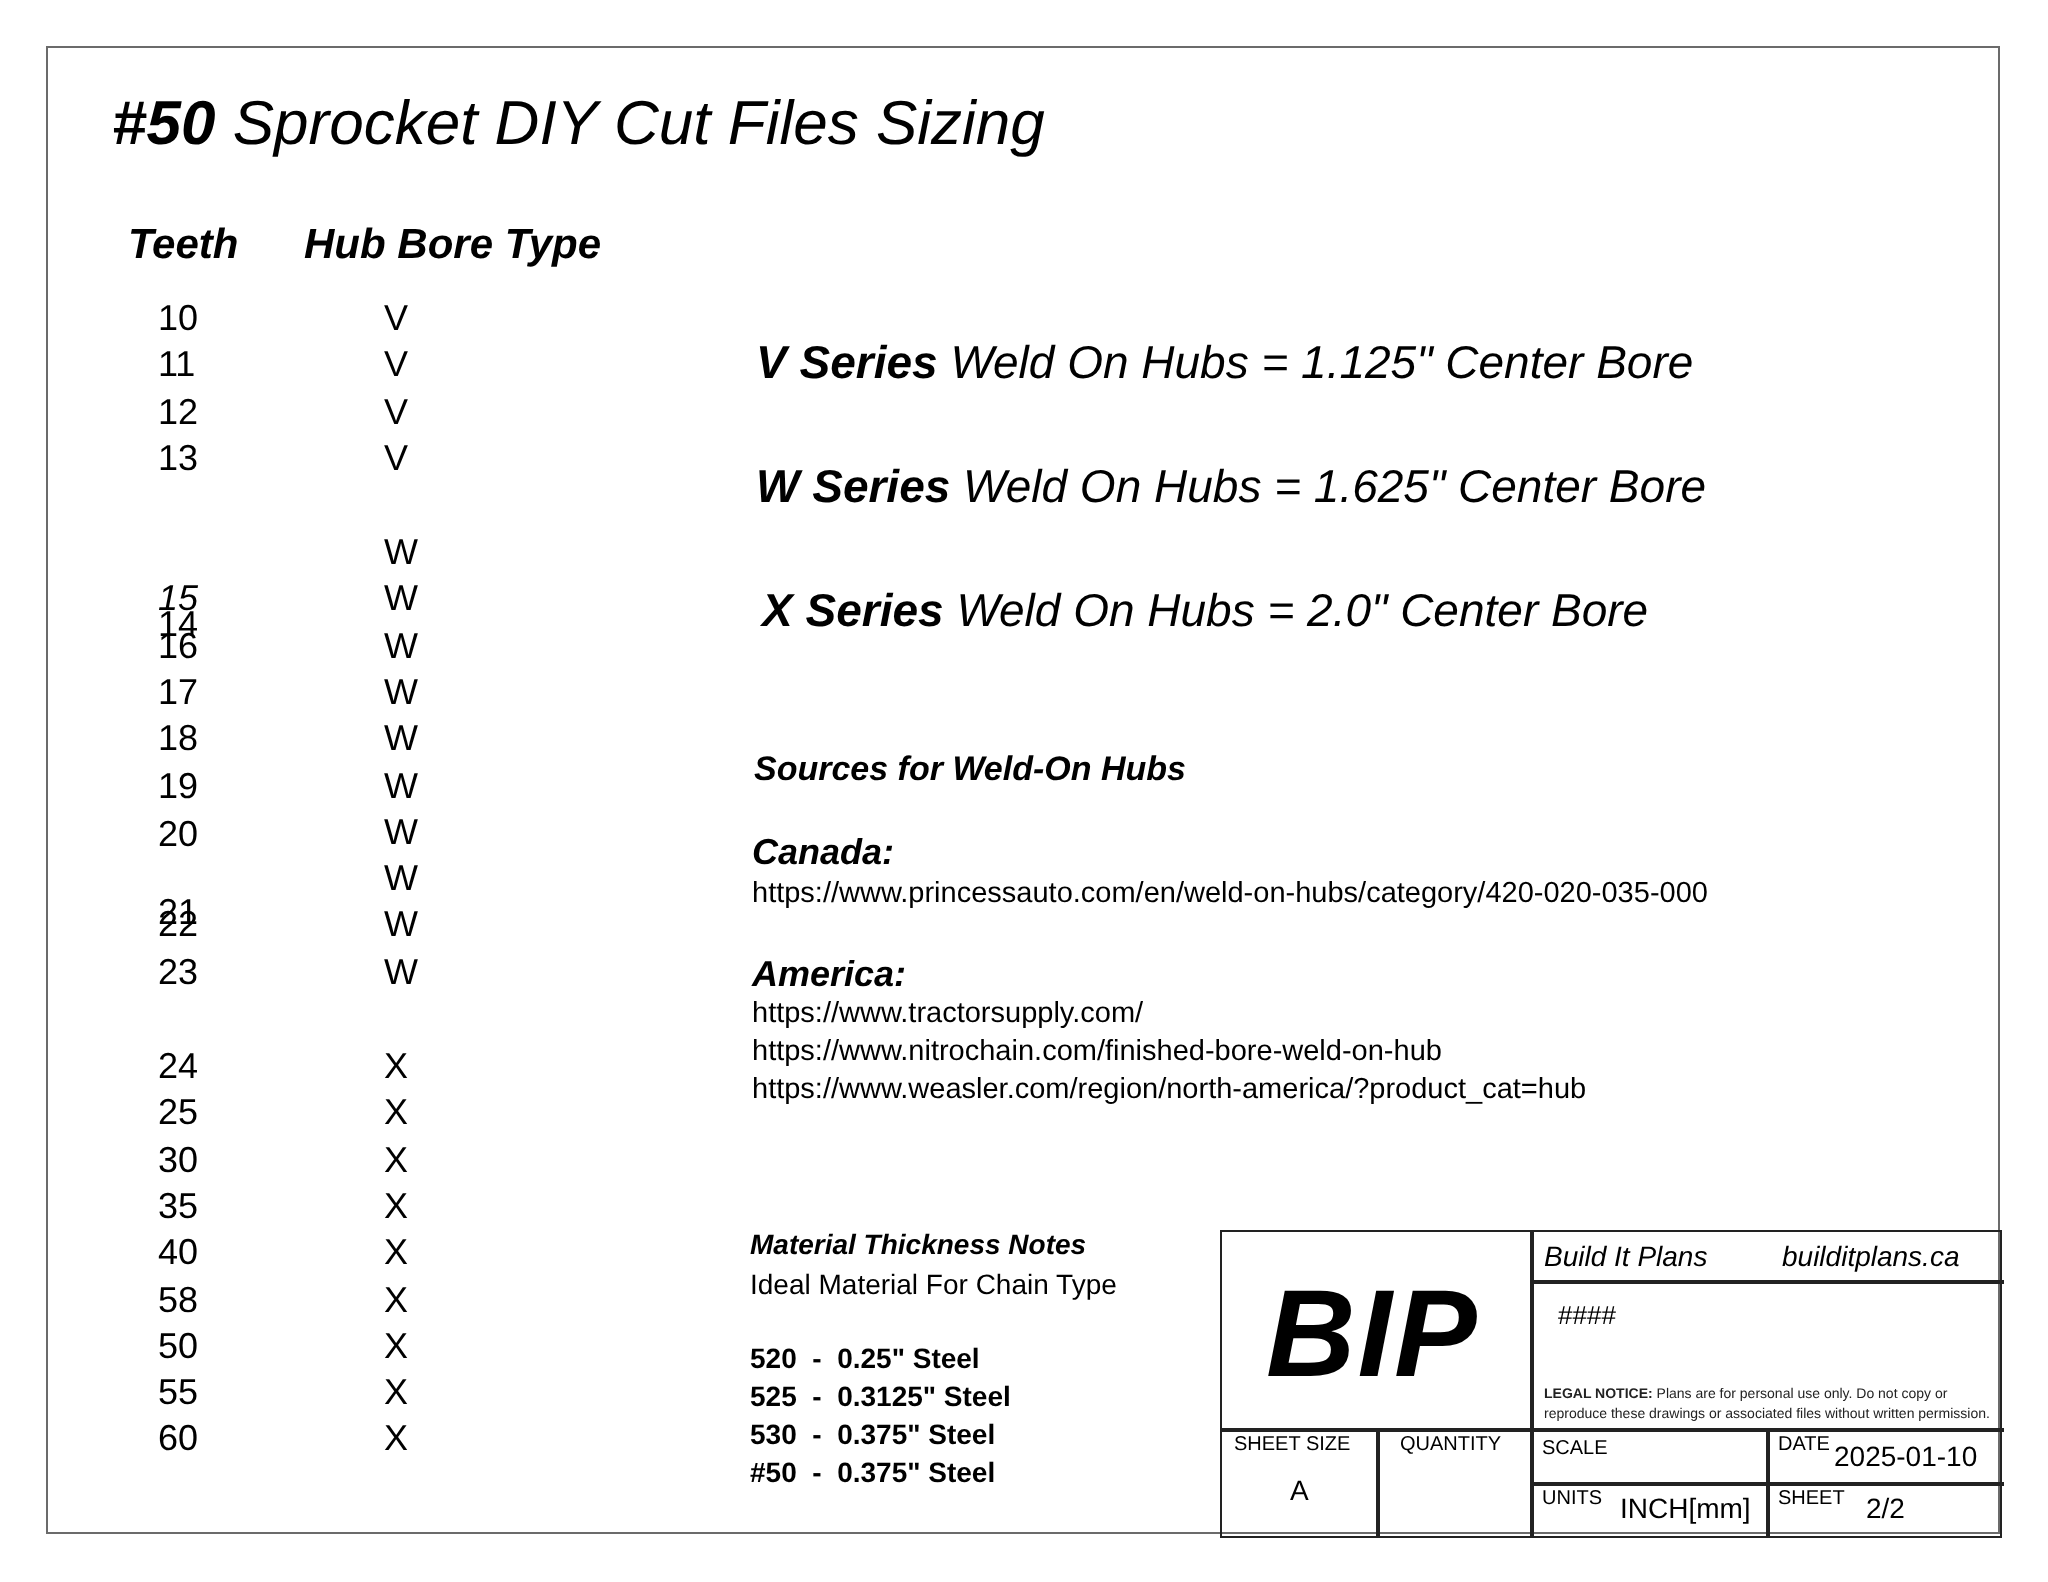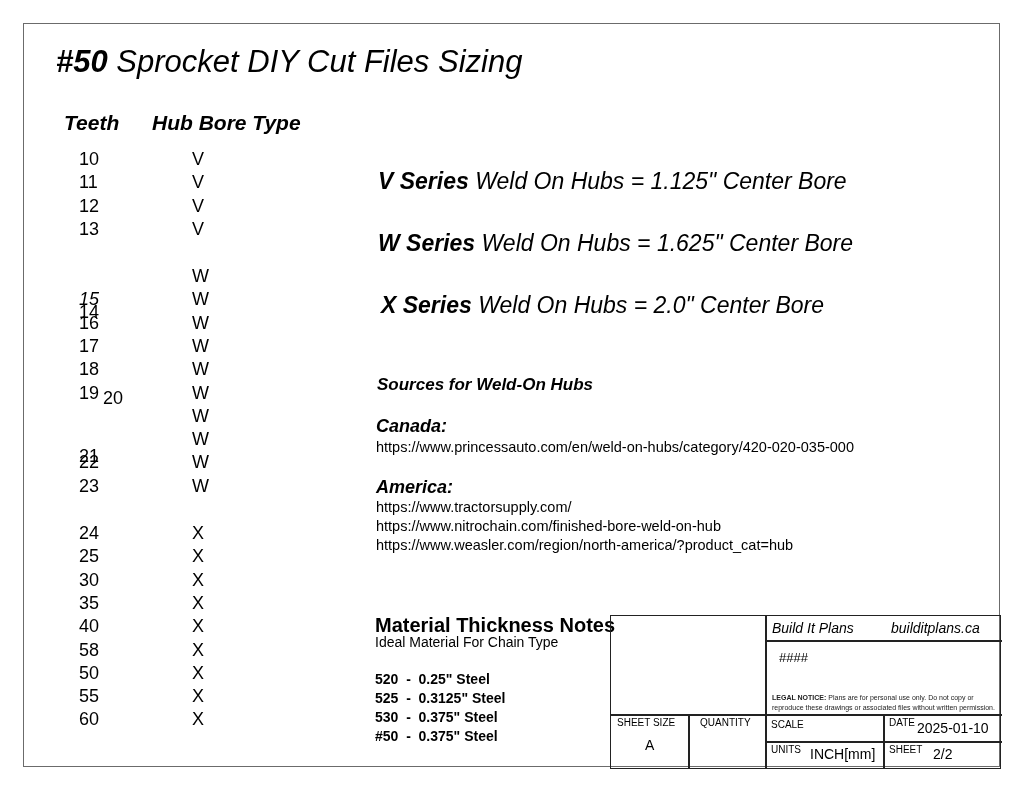--- a/index.html
+++ b/index.html
@@ -12,21 +12,21 @@
   .title b { font-weight: bold; }
   .hdr { top: 111px; font-size: 21px; font-weight: bold; font-style: italic; }
   .row { position: absolute; font-size: 18px; height: 23px; line-height: 23px; }
   .teeth { left: 79px; }
   .bore { left: 192px; }
   .series { left: 378px; font-size: 23px; font-style: italic; }
   .series b { font-weight: bold; }
   .src-head { left: 377px; top: 375px; font-size: 17px; font-weight: bold; font-style: italic; }
   .region { left: 376px; font-size: 18px; font-weight: bold; font-style: italic; }
   .url { left: 376px; font-size: 14.5px; }
-  .mat-head { left: 375px; top: 614px; font-size: 20px; font-weight: bold; }
+  .mat-head { left: 375px; top: 614px; font-size: 14px; font-weight: bold; font-style: italic; }
   .mat-sub { left: 375px; top: 634px; font-size: 14px; }
   .mat-row { left: 375px; font-size: 14px; font-weight: bold; }
   
   .tb { position: absolute; left: 610px; top: 615px; width: 391px; height: 154px;
         border: 1.5px solid #222; box-sizing: border-box; }
   .tb .line { position: absolute; background: #222; }
   .tb .t { position: absolute; white-space: nowrap; }
 </style>
 </head>
 <body>
@@ -55,21 +55,21 @@
     <div class="row teeth" style="top: 288px; font-style: italic;">15</div>
     <div class="row bore" style="top: 288px;">W</div>
     <div class="row teeth" style="top: 312px;">16</div>
     <div class="row bore" style="top: 312px;">W</div>
     <div class="row teeth" style="top: 335px;">17</div>
     <div class="row bore" style="top: 335px;">W</div>
     <div class="row teeth" style="top: 358px;">18</div>
     <div class="row bore" style="top: 358px;">W</div>
     <div class="row teeth" style="top: 382px;">19</div>
     <div class="row bore" style="top: 382px;">W</div>
-    <div class="row teeth" style="top: 387px; margin-left: 24px;">20</div>
+    <div class="row teeth" style="top: 406px;">20</div>
     <div class="row bore" style="top: 405px;">W</div>
     <div class="row teeth" style="top: 428px; margin-top: 17px;">21</div>
     <div class="row bore" style="top: 428px;">W</div>
     <div class="row teeth" style="top: 451px;">22</div>
     <div class="row bore" style="top: 451px;">W</div>
     <div class="row teeth" style="top: 475px;">23</div>
     <div class="row bore" style="top: 475px;">W</div>
     <div class="row teeth" style="top: 522px;">24</div>
     <div class="row bore" style="top: 522px;">X</div>
     <div class="row teeth" style="top: 545px;">25</div>
@@ -120,20 +120,21 @@
 
 <div class="tb">
   <div class="line" style="left:0; top:98px; width:154px; height:1.5px;"></div>
   <div class="line" style="left:154px; top:0; width:1.5px; height:152px;"></div>
   <div class="line" style="left:77px; top:98px; width:1.5px; height:54px;"></div>
   <div class="line" style="left:155px; top:24px; width:236px; height:1.5px;"></div>
   <div class="line" style="left:155px; top:98px; width:236px; height:1.5px;"></div>
   <div class="line" style="left:155px; top:125px; width:236px; height:1.5px;"></div>
   <div class="line" style="left:272px; top:98px; width:1.5px; height:54px;"></div>
 
+  <div class="t" style="left:22px; top:16px; font-size:62px; font-weight:bold; font-style:italic; letter-spacing:1px;">BIP</div>
 
   <div class="t" style="left:161px; top:4px; font-size:14px; font-style:italic;">Build It Plans</div>
   <div class="t" style="left:280px; top:4px; font-size:14px; font-style:italic;">builditplans.ca</div>
 
   <div class="t" style="left:168px; top:34px; font-size:13px;">####</div>
 
   <div class="t" style="left:161px; top:77px; width:228px; font-size:7px; line-height:10px; white-space:normal; color:#222;">
     <b>LEGAL NOTICE:</b>
     <span>Plans are for personal use only. Do not copy or reproduce these drawings or associated files without written permission.</span>
   </div>

